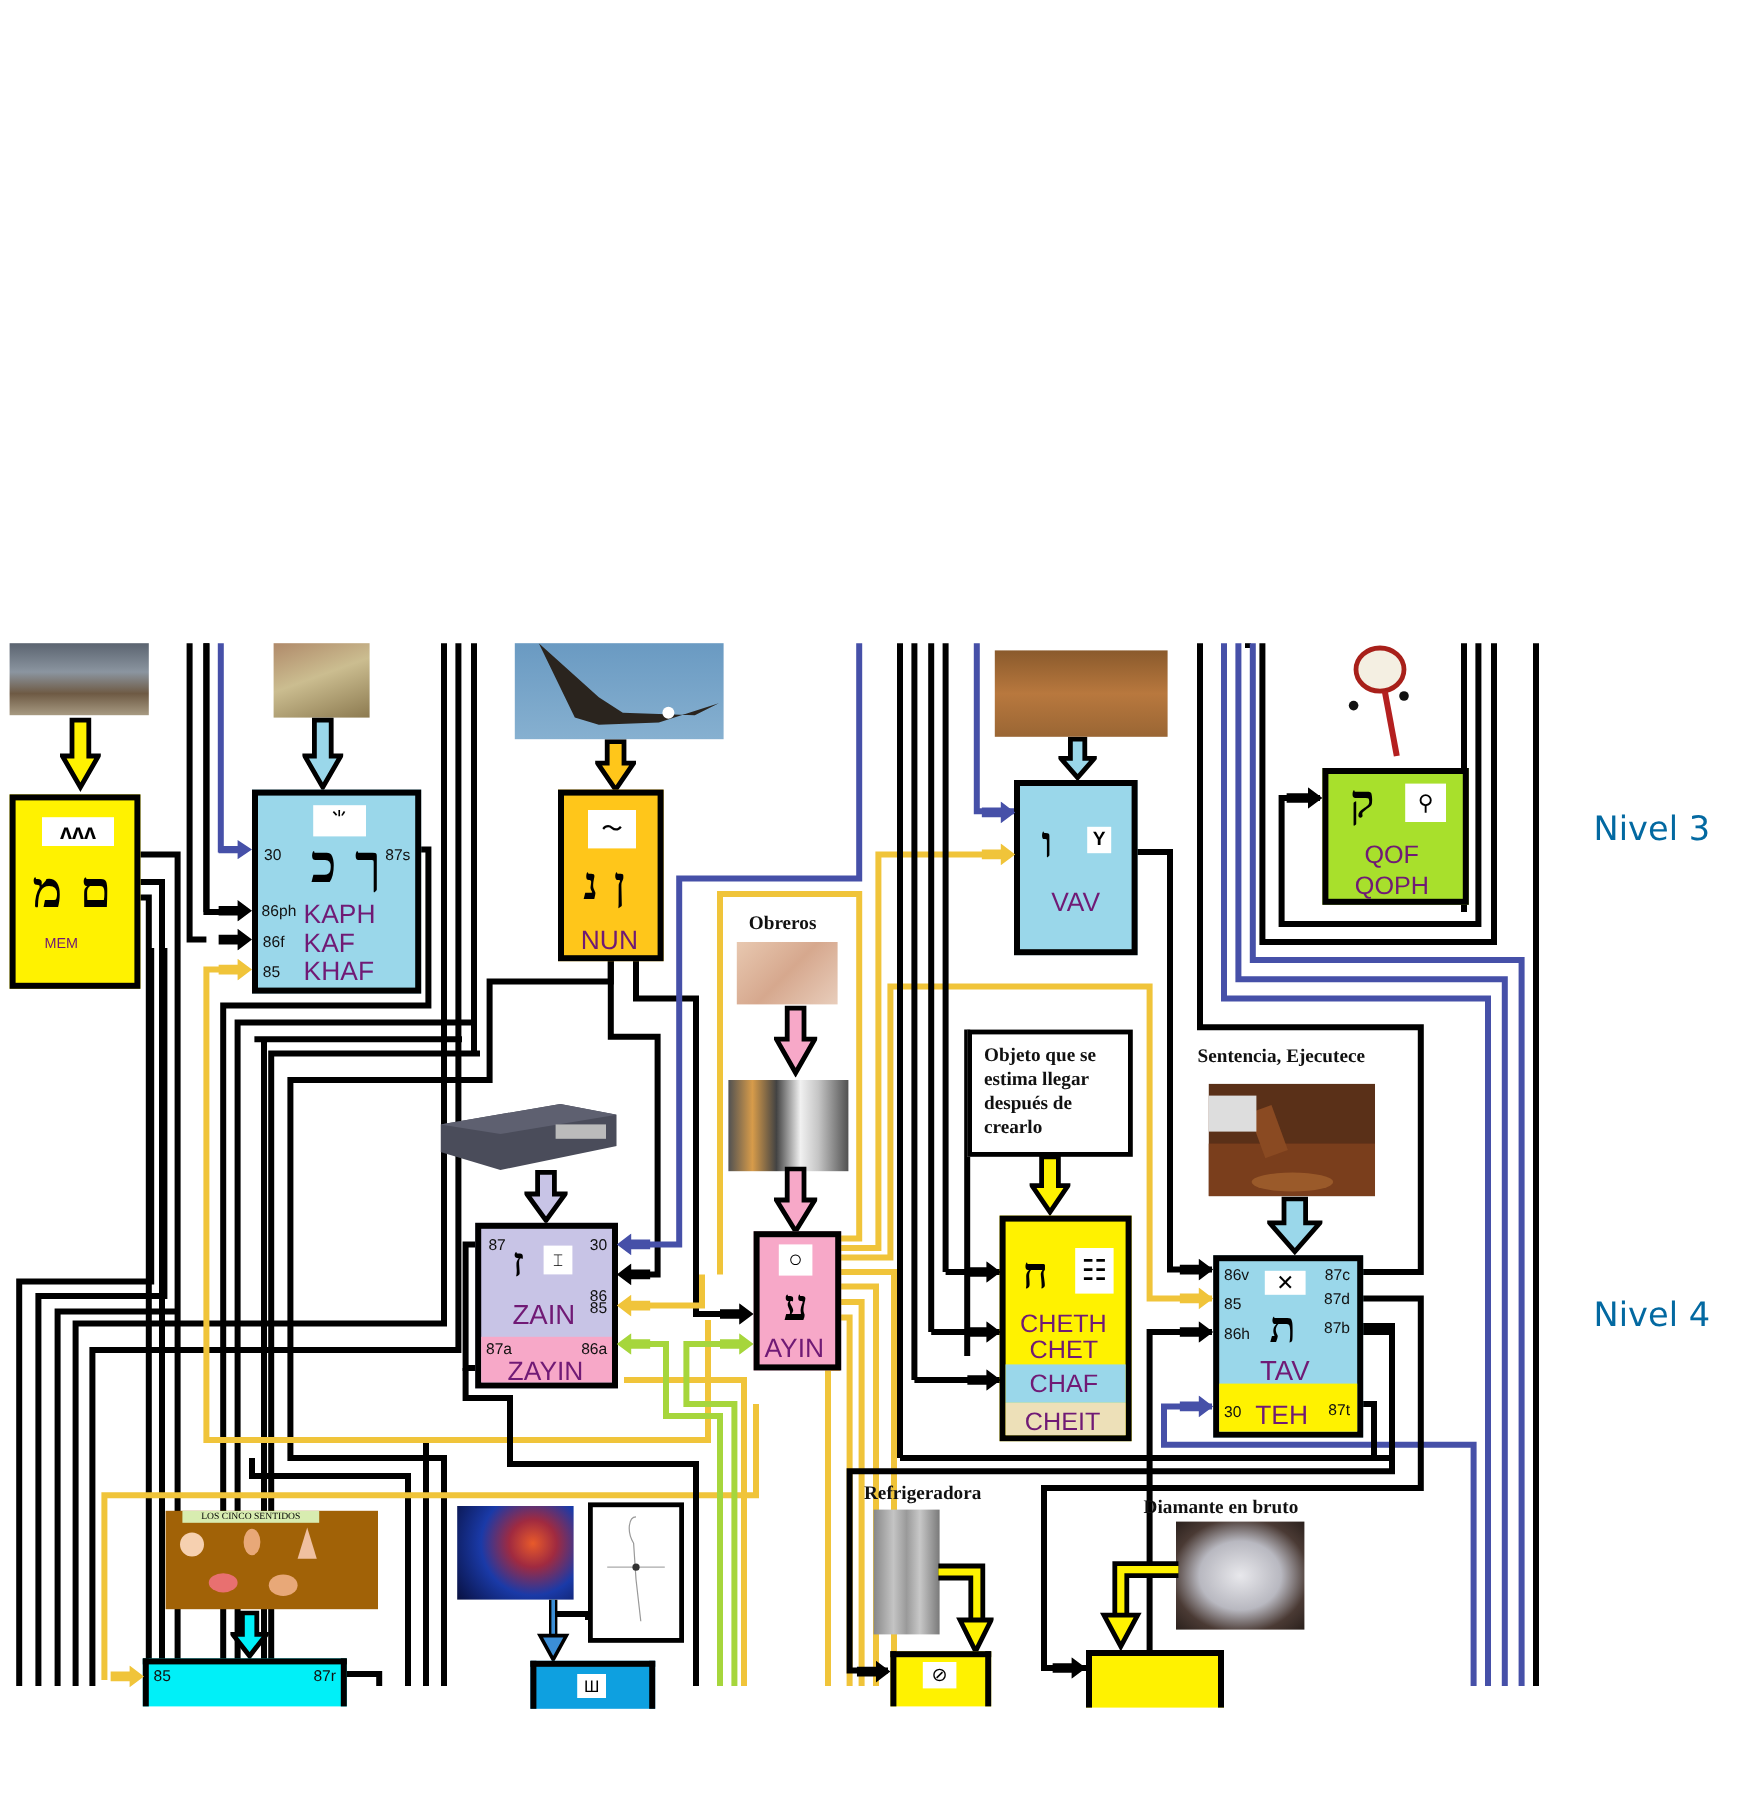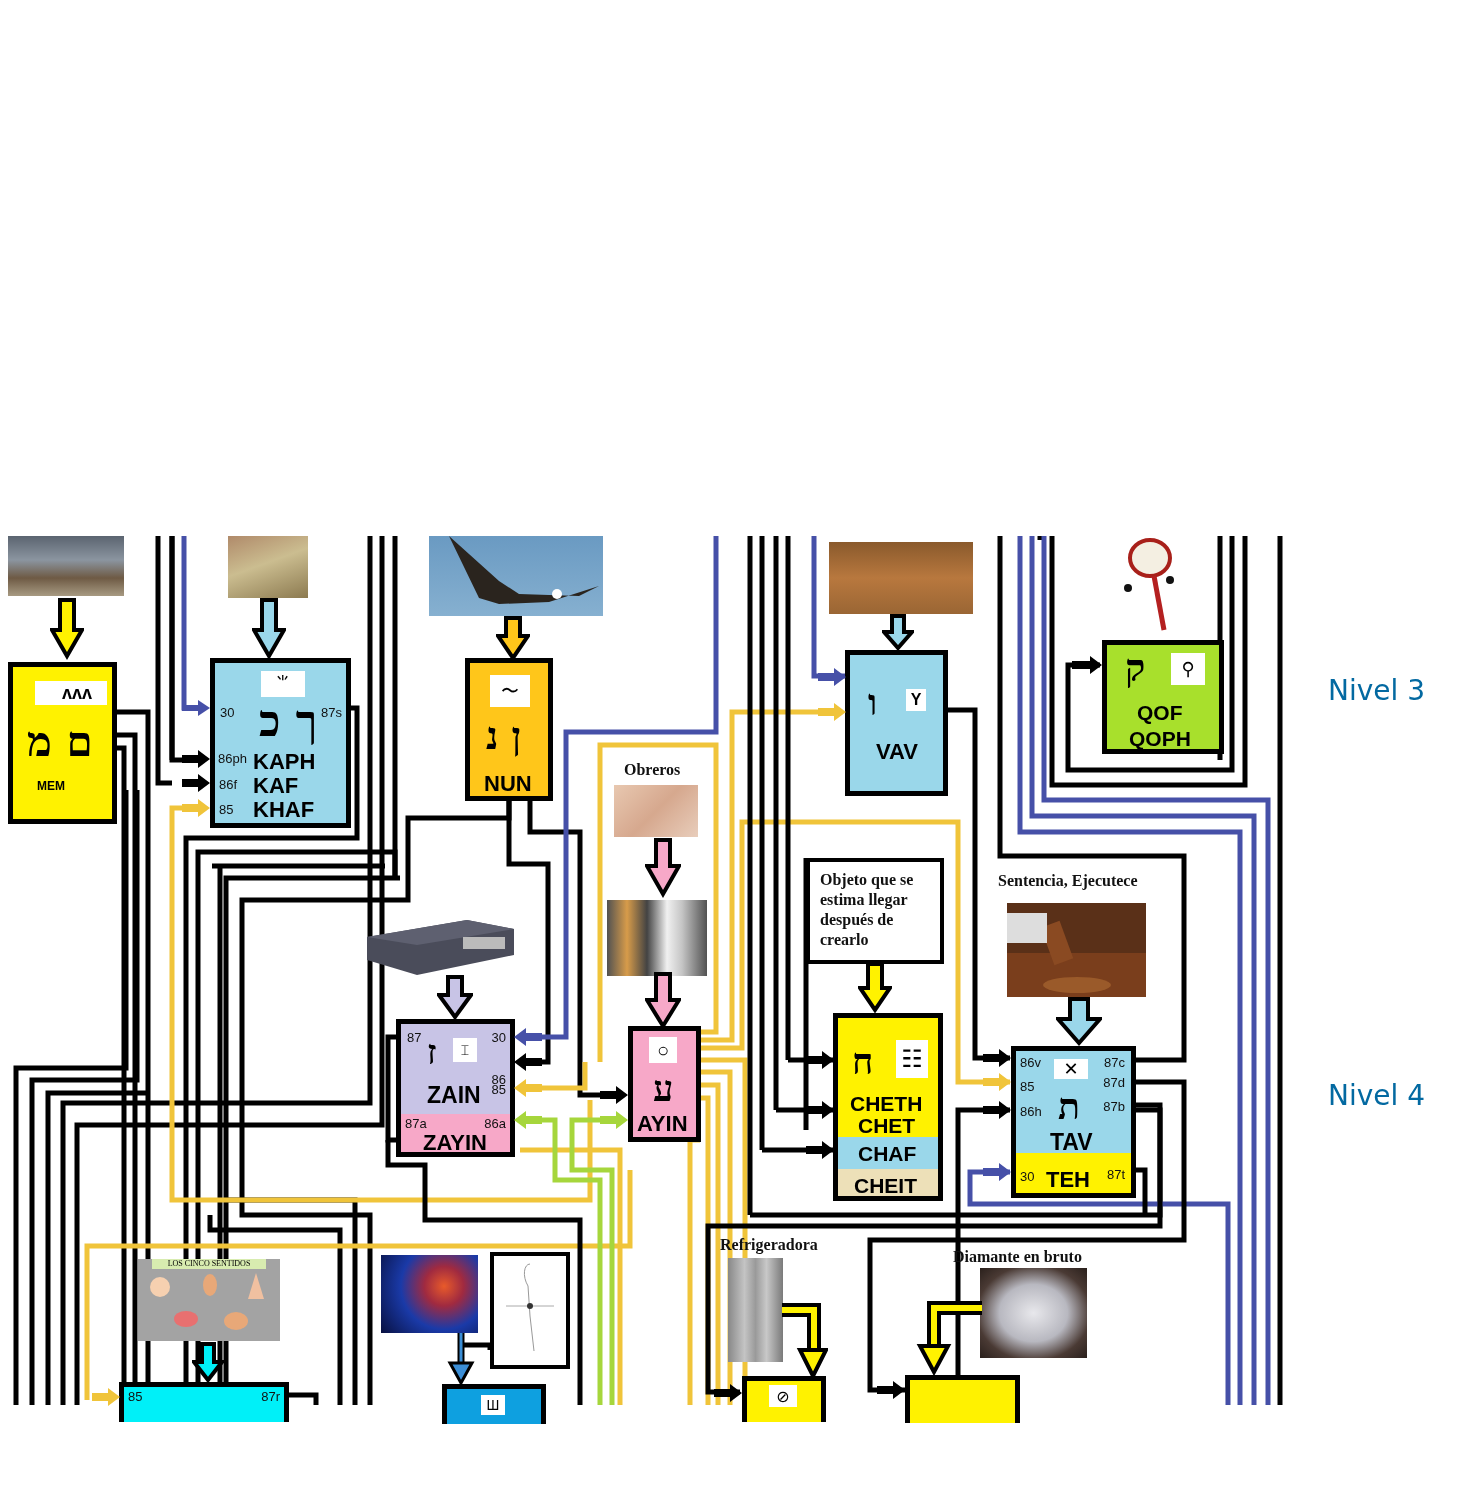--- a/index.html
+++ b/index.html
@@ -5,21 +5,21 @@
   html, body { margin:0; padding:0; background:#ffffff; }
   body { width:1462px; height:1494px; position:relative; overflow:hidden; font-family:"Liberation Sans", sans-serif; }
   #diagram { position:absolute; left:0; top:0; width:1462px; height:1494px; }
   .lines line, .lines polyline { fill:none; }
   .blk { stroke:#000; stroke-width:5; fill:none; }
   .ylw { stroke:#f0c43a; stroke-width:5; fill:none; }
   .blu { stroke:#4650a8; stroke-width:5; fill:none; }
   .grn { stroke:#a6d63c; stroke-width:5; fill:none; }
 
   .box { position:absolute; border:5px solid #000; box-sizing:border-box; }
-  .node-label { position:absolute; color:#000000; white-space:nowrap;font-weight:bold; }
+  .node-label { position:absolute; color:#701a75; white-space:nowrap; }
   .port { position:absolute; font-size:13px; color:#111; }
   .glyph-tile { position:absolute; background:#fff; display:flex; align-items:center; justify-content:center; font-size:18px; color:#000; }
   .hebrew { position:absolute; font-family:"DejaVu Serif", serif; font-weight:bold; color:#000; }
   .photo { position:absolute; overflow:hidden; }
   .caption { position:absolute; font-family:"Liberation Serif", serif; font-weight:bold; font-size:16px; color:#111; white-space:nowrap; }
   .note-box { position:absolute; border:4px solid #000; background:#fff; box-sizing:border-box; padding:8px 10px; font-family:"Liberation Serif", serif; font-weight:bold; font-size:16px; line-height:20px; color:#111; }
   .level { position:absolute; font-family:"DejaVu Sans", sans-serif; font-size:28px; color:#0369a1; }
 </style>
 </head>
 <body>
@@ -115,21 +115,21 @@
 
     <polyline class="blk" points="288,1395 316,1395 316,1405"></polyline>
     <polyline class="blk" points="490,1350 490,1345 460,1345"></polyline>
   </svg>
 
   <div class="photo" style="left:8px;top:536px;width:116px;height:60px;background:linear-gradient(180deg,#5b6470 0%,#8b95a0 40%,#6e5a44 70%,#a79a82 100%);"></div>
   <svg style="position:absolute;left:50px;top:598px;" width="34" height="62">
       <polygon points="10,2 24,2 24,32 32,32 17,58 2,32 10,32" fill="#fff200" stroke="#000" stroke-width="4"></polygon>
     </svg>
   <div class="box" style="left:8px;top:662px;width:109px;height:162px;background:#fff200;">
-    <div class="glyph-tile" style="left:22px;top:14px;width:60px;height:24px;font-weight:bold;padding-left:12px;">ᴧᴧᴧ</div>
+    <div class="glyph-tile" style="left:22px;top:14px;width:60px;height:24px;font-weight:bold;">ᴧᴧᴧ</div>
     <div class="hebrew" style="left:14px;top:50px;font-size:42px;">ם מ</div>
     <div class="node-label" style="left:24px;top:112px;font-size:12px;">MEM</div>
   </div>
 
   <div class="photo" style="left:228px;top:536px;width:80px;height:62px;background:linear-gradient(160deg,#b08a6a 0%,#cbbd90 45%,#8c7a50 100%);"></div>
   <svg style="position:absolute;left:252px;top:598px;" width="34" height="62">
       <polygon points="10,2 24,2 24,32 32,32 17,58 2,32 10,32" fill="#9ad7ea" stroke="#000" stroke-width="4"></polygon>
     </svg>
   <div class="box" style="left:210px;top:658px;width:141px;height:170px;background:#9ad7ea;">
     <div class="glyph-tile" style="left:46px;top:8px;width:44px;height:26px;">⺌</div>
@@ -263,21 +263,21 @@
     <div class="port" style="right:6px;top:24px;">87d</div>
     <div class="hebrew" style="left:42px;top:34px;font-size:36px;">ת</div>
     <div class="port" style="left:4px;top:53px;">86h</div>
     <div class="port" style="right:6px;top:48px;">87b</div>
     <div class="node-label" style="left:34px;top:78px;font-size:23px;">TAV</div>
     <div class="port" style="left:4px;top:118px;">30</div>
     <div class="node-label" style="left:30px;top:116px;font-size:22px;">TEH</div>
     <div class="port" style="right:6px;top:116px;">87t</div>
   </div>
 
-  <div class="photo" style="left:138px;top:1259px;width:142px;height:82px;background:#a3a3a3;">
+  <div class="photo" style="left:138px;top:1259px;width:142px;height:82px;background:#a16207;padding-left:35px;">
     <div style="position:absolute;left:14px;top:0;width:114px;height:10px;background:#d8ecb0;font-family:'Liberation Serif',serif;font-size:8px;text-align:center;line-height:10px;">LOS CINCO SENTIDOS</div>
     <svg width="142" height="82" style="position:absolute;left:0;top:0;">
         <circle cx="22" cy="28" r="10" fill="#f6d0b0"></circle>
         <ellipse cx="72" cy="26" rx="7" ry="11" fill="#e8a878"></ellipse>
         <polygon points="118,14 126,40 110,40" fill="#f0c0a0"></polygon>
         <ellipse cx="48" cy="60" rx="12" ry="8" fill="#e87070"></ellipse>
         <ellipse cx="98" cy="62" rx="12" ry="9" fill="#e8a878"></ellipse>
       </svg>
   </div>
   <svg style="position:absolute;left:192px;top:1342px;" width="32" height="42">

